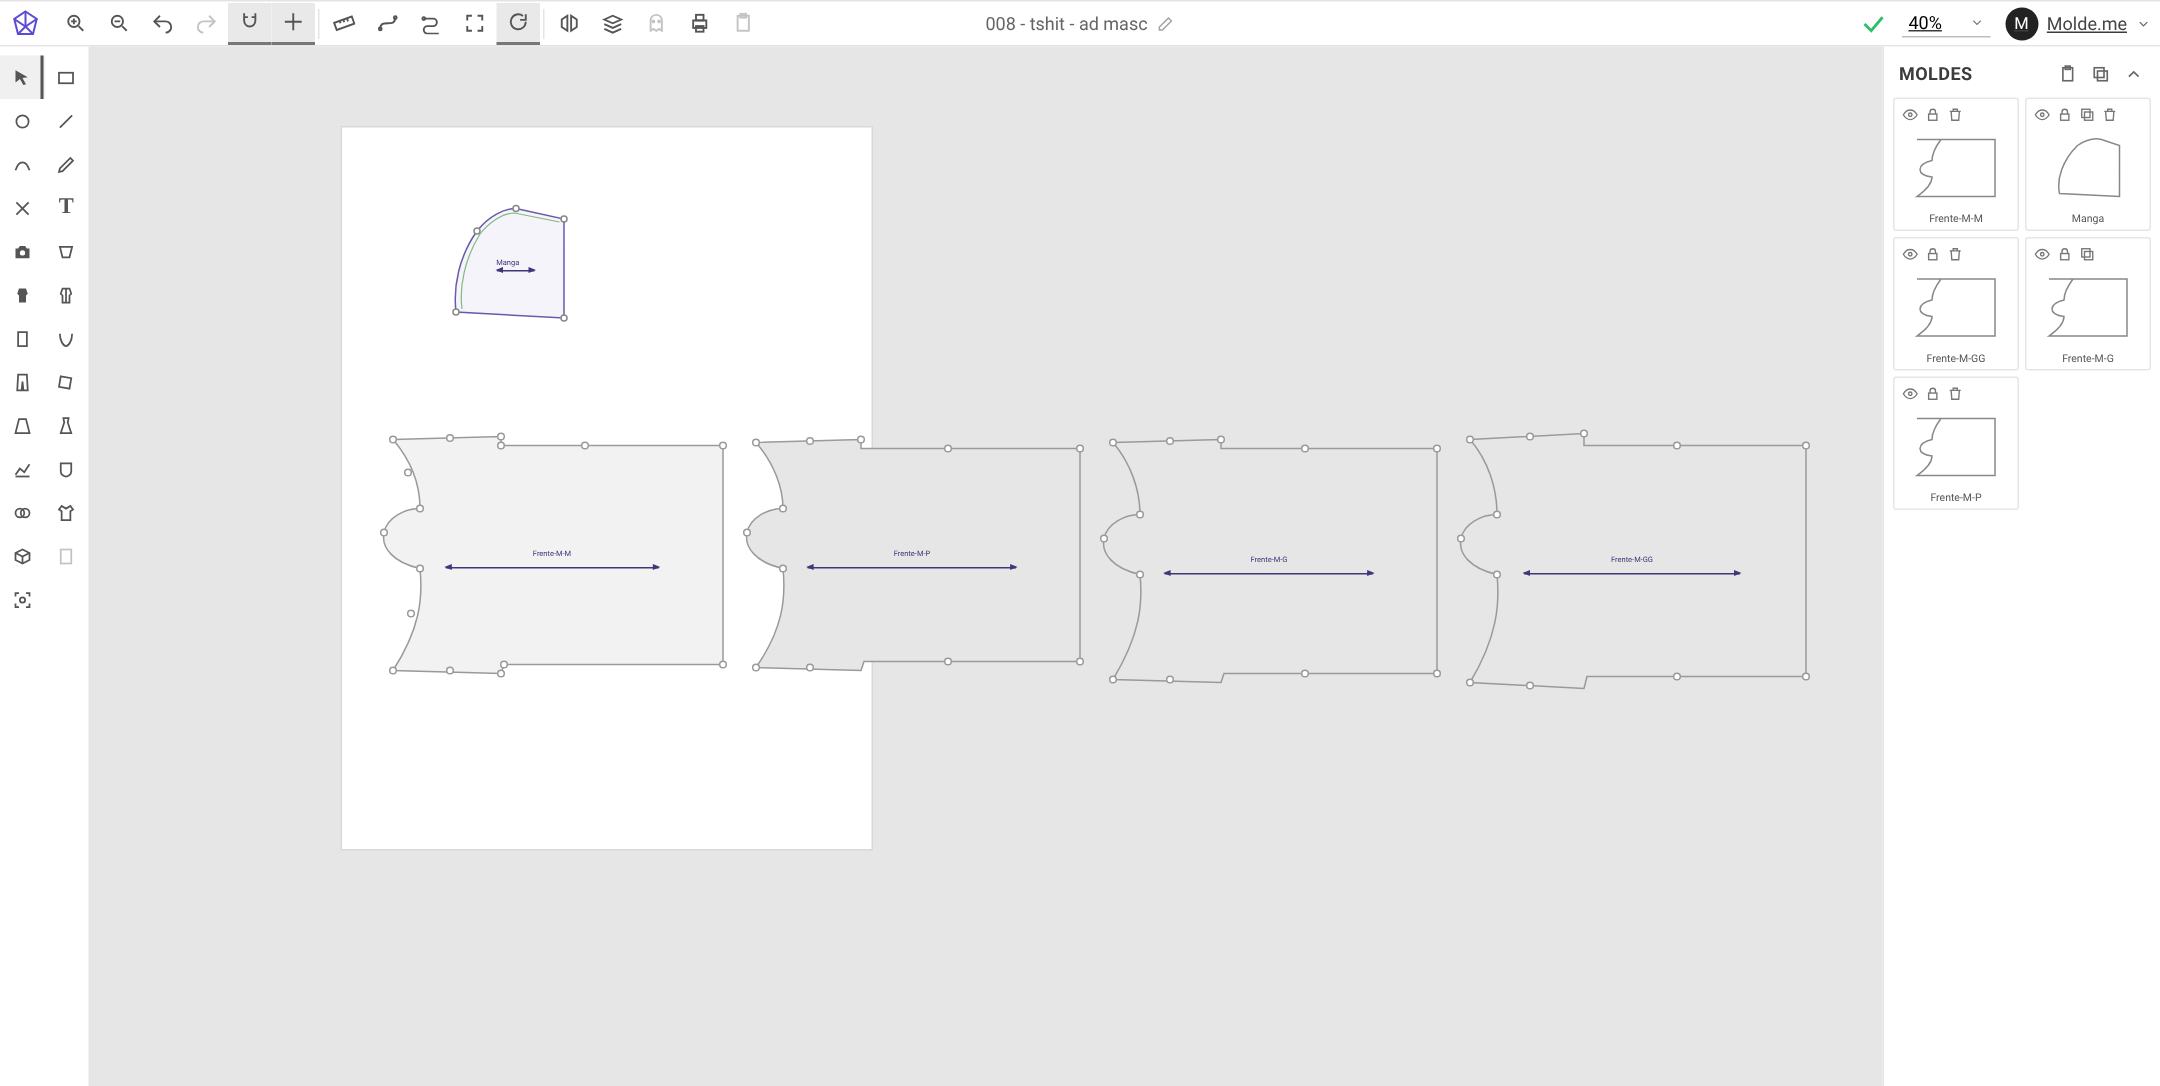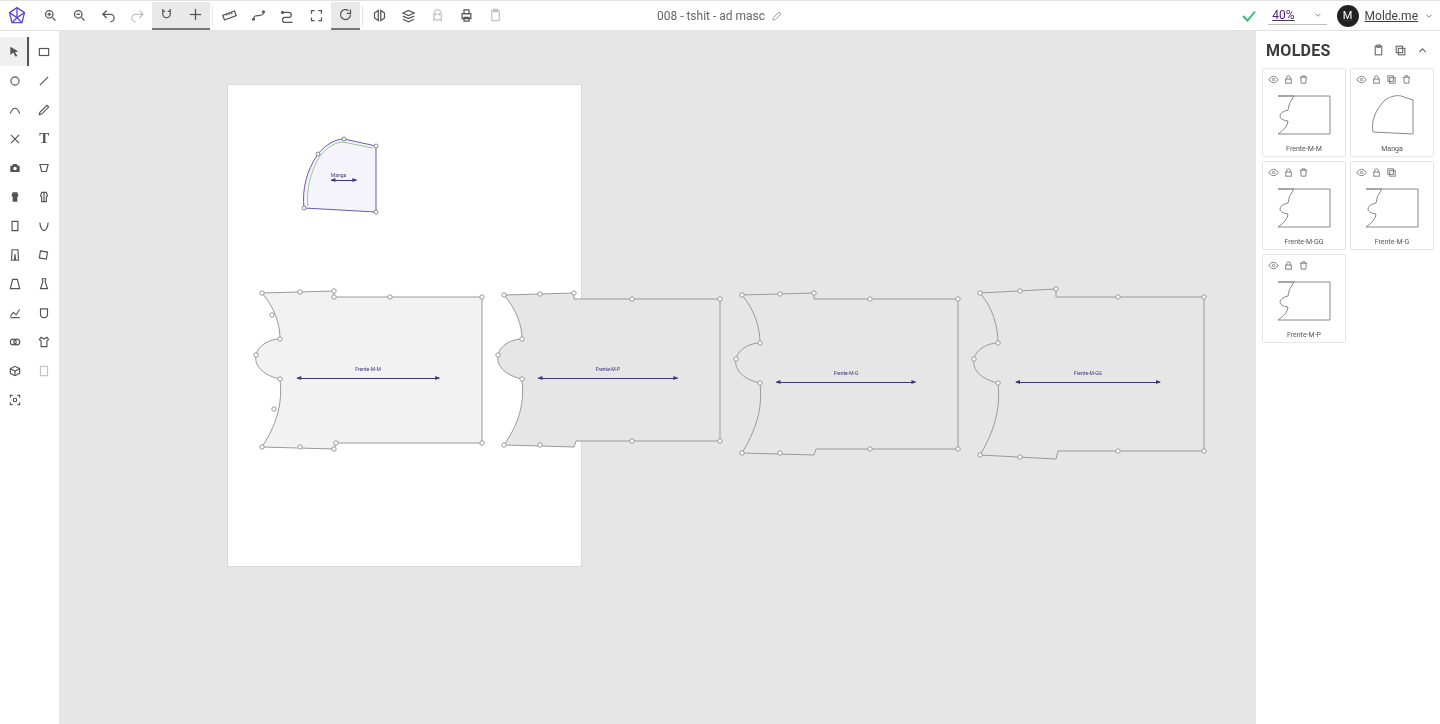--- a/index.html
+++ b/index.html
@@ -18,21 +18,21 @@
   
   .topbar{height:var(--toolbar-h);border-top:1px solid #e3e3e3;border-bottom:1px solid #e3e3e3;display:flex;align-items:center;padding:0 6px;gap:0;position:relative;text-decoration:underline;}
   .topbar .logo{width:22px;height:22px;display:flex;align-items:center;justify-content:center;margin-right:8px;}
   .topbar .tbtn{width:29px;height:28px;display:flex;align-items:center;justify-content:center;border-radius:0;color:#555;}
   .topbar .tbtn.active{background:#e9e9e9;border-bottom:2px solid #777;}
   .topbar .tbtn.disabled{opacity:.35;}
   .topbar .sep{width:1px;height:20px;background:#e5e5e5;margin:0 2px;}
   .title{position:absolute;left:50%;transform:translateX(-50%);display:flex;align-items:center;gap:6px;color:#656565;font-size:12px;}
   .title .edit-icon{opacity:.6;}
   .right-cluster{margin-left:auto;display:flex;align-items:center;gap:10px;}
-  .zoom-select{display:flex;align-items:center;gap:18px;border-bottom:1px solid #bdbdbd;padding:2px 4px;font-size:12px;color:#4c1d95;min-width:50px;justify-content:space-between;}
+  .zoom-select{display:flex;align-items:center;gap:18px;border-bottom:1px solid #bdbdbd;padding:2px 4px;font-size:12px;color:#000000;min-width:50px;justify-content:space-between;}
   .avatar{width:22px;height:22px;border-radius:50%;background:#222;color:#fff;display:flex;align-items:center;justify-content:center;font-size:11px;}
   .user-chip{display:flex;align-items:center;gap:6px;color:#444;font-size:12px;}
 
   
   .main{flex:1;display:flex;position:relative;background:var(--grey-bg);}
   .side-tools{width:60px;background:#fff;border-right:1px solid #e5e5e5;padding-top:6px;}
   .tool-grid{display:grid;grid-template-columns:1fr 1fr;}
   .tool-cell{height:29px;display:flex;align-items:center;justify-content:center;color:#555;position:relative;}
   .tool-cell.selected{background:#f0f0f0;}
   .sel-bar{position:absolute;left:27px;top:0;bottom:0;width:2px;background:#555;display:none;}
@@ -48,21 +48,21 @@
   .piece .arrow:before,.piece .arrow:after{content:'';position:absolute;top:-2px;width:0;height:0;border-top:2.5px solid transparent;border-bottom:2.5px solid transparent;}
   .piece .arrow:before{left:-1px;border-right:5px solid #40367a;}
   .piece .arrow:after{right:-1px;border-left:5px solid #40367a;}
 
   
   .node{fill:#fff;stroke:#888;stroke-width:1;}
 
   
   .panel{width:var(--panel-w);background:#fff;border-left:1px solid #e5e5e5;display:flex;flex-direction:column;}
   .panel-head{display:flex;align-items:center;padding:10px 10px 8px;gap:6px;}
-  .panel-head .ttl{font-weight:700;font-size:16px;letter-spacing:.3px;}
+  .panel-head .ttl{font-weight:700;font-size:12px;letter-spacing:.3px;}
   .panel-head .spacer{flex:1;}
   .panel-head .hbtn{width:16px;height:16px;display:flex;align-items:center;justify-content:center;color:#666;}
   .thumb-grid{display:grid;grid-template-columns:1fr 1fr;gap:4px;padding:0 6px;}
   .thumb-card{border:1px solid #e6e6e6;border-radius:2px;padding:4px 4px 3px;display:flex;flex-direction:column;}
   .thumb-tools{display:flex;gap:3px;margin-bottom:3px;}
   .thumb-tools span{width:12px;height:12px;display:flex;align-items:center;justify-content:center;color:#777;}
   .thumb-shape{height:54px;display:flex;align-items:center;justify-content:center;}
   .thumb-name{font-size:7px;text-align:center;color:#555;padding-top:3px;white-space:nowrap;}
 
   svg{display:block;}

